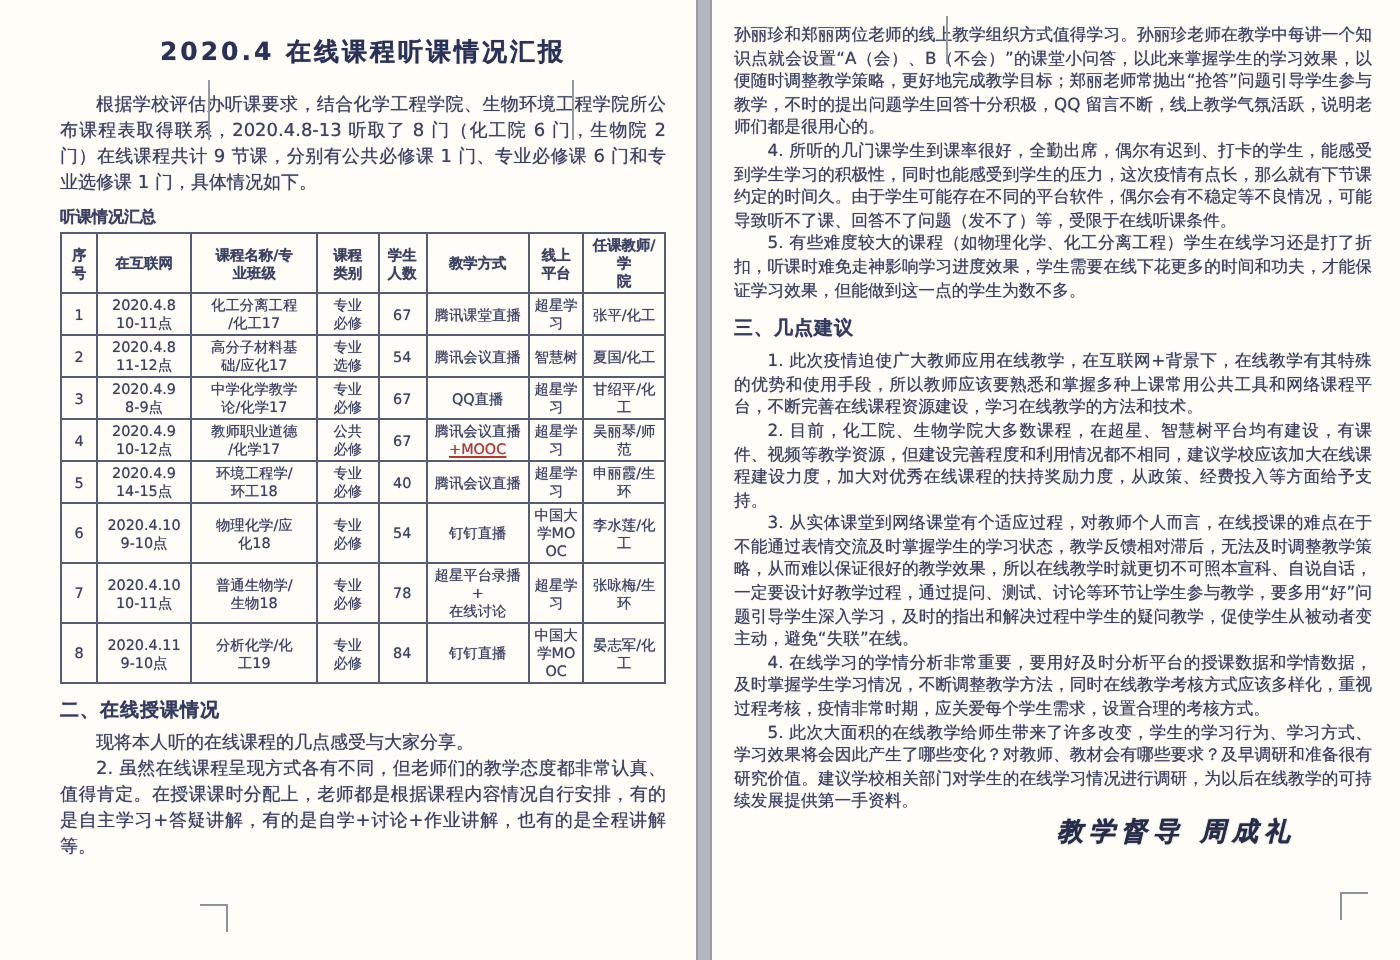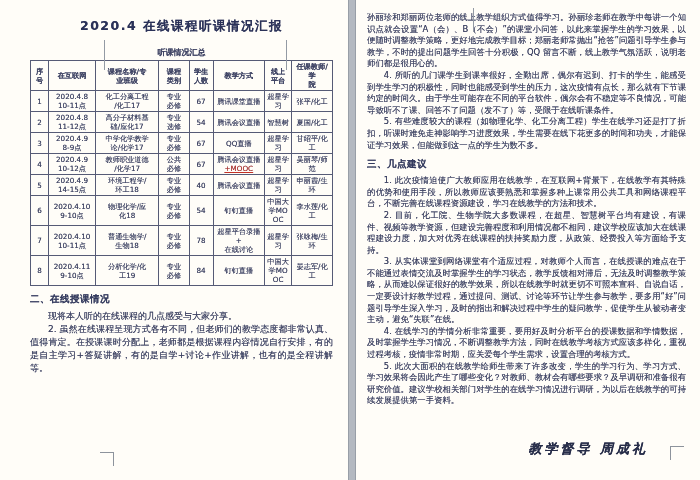--- a/index.html
+++ b/index.html
@@ -29,36 +29,36 @@
     letter-spacing:1.5px;
   }
   h2.sec{
     margin:7px 0 4px 0;font-size:9.5px;font-weight:bold;color:#333a5e;
     letter-spacing:.5px;
   }
   .page-left p.body{margin:0;font-size:9px;line-height:13px;text-align:justify;}
   .page-right p.body{margin:0;font-size:8.4px;line-height:11.6px;text-align:justify;}
   p.body.ind{text-indent:2em;}
   .tbl-caption{
-    text-align:center;font-size:8px;font-weight:bold;margin:4px 0 2px 0;
+    text-align:left;font-size:8px;font-weight:bold;margin:4px 0 2px 0;
   }
   table.listen{
     width:100%;border-collapse:collapse;table-layout:fixed;
     font-size:7.2px;line-height:9px;
   }
   table.listen th,table.listen td{
     border:1px solid #565b76;text-align:center;vertical-align:middle;
     padding:1px 1px;word-break:break-all;white-space:pre-line;
   }
   table.listen th{font-weight:bold;}
   col.c0{width:6%}col.c1{width:15.5%}col.c2{width:21%}col.c3{width:10%}
   col.c4{width:8%}col.c5{width:17%}col.c6{width:9%}col.c7{width:13.5%}
   .red{color:#c43126;text-decoration:underline;display:block;}
   .sig{
-    margin-top:33px;text-align:right;padding-right:38px;
+    margin-top:0;text-align:right;padding-right:38px;
     font-size:13px;font-weight:bold;font-style:italic;
     letter-spacing:3px;color:#272d49;text-shadow:0 0 0.6px #272d49;
   }
   
   .tick{position:absolute;width:1px;background:#939aa4;}
   .tick.t-a{left:104px;top:40px;height:30px;}
   .tick.t-b{left:286px;top:40px;height:30px;}
   .tick.t-c{left:117px;top:8px;height:24px;}
   .mark{position:absolute;width:13px;height:13px;border:0 solid #8d939c;}
   .mark.bl{left:100px;top:452px;border-top-width:1px;border-right-width:1px;}
@@ -68,20 +68,21 @@
 <body>
 
 <div class="canvas">
 
   <div class="page page-left">
     <span class="tick t-a"></span>
     <span class="tick t-b"></span>
 
     <h1 class="doc-title">2020.4 在线课程听课情况汇报</h1>
 
+    <p class="body ind">根据学校评估办听课要求，结合化学工程学院、生物环境工程学院所公布课程表取得联系，2020.4.8-13 听取了 8 门（化工院 6 门，生物院 2 门）在线课程共计 9 节课，分别有公共必修课 1 门、专业必修课 6 门和专业选修课 1 门，具体情况如下。</p>
 
     <div class="tbl-caption">听课情况汇总</div>
 
     <table class="listen">
       <colgroup>
         <col class="c0">
           <col class="c1">
           <col class="c2">
           <col class="c3">
         <col class="c4">

